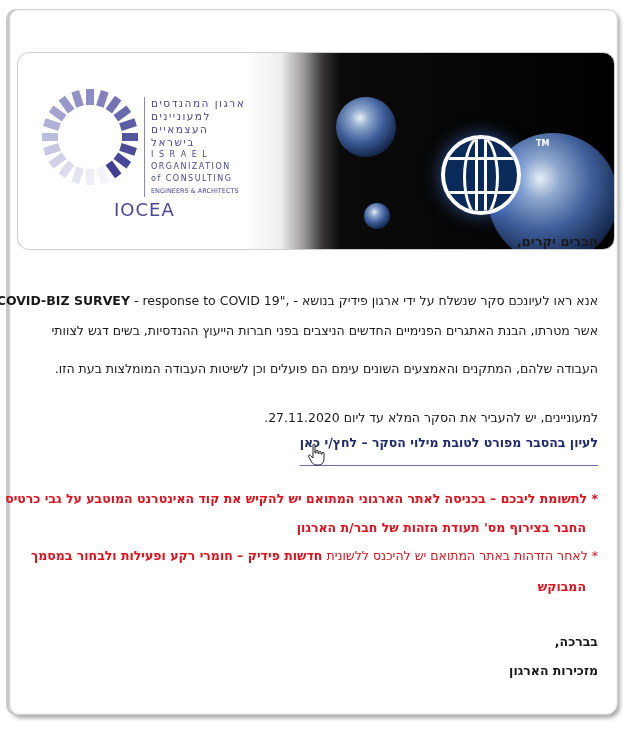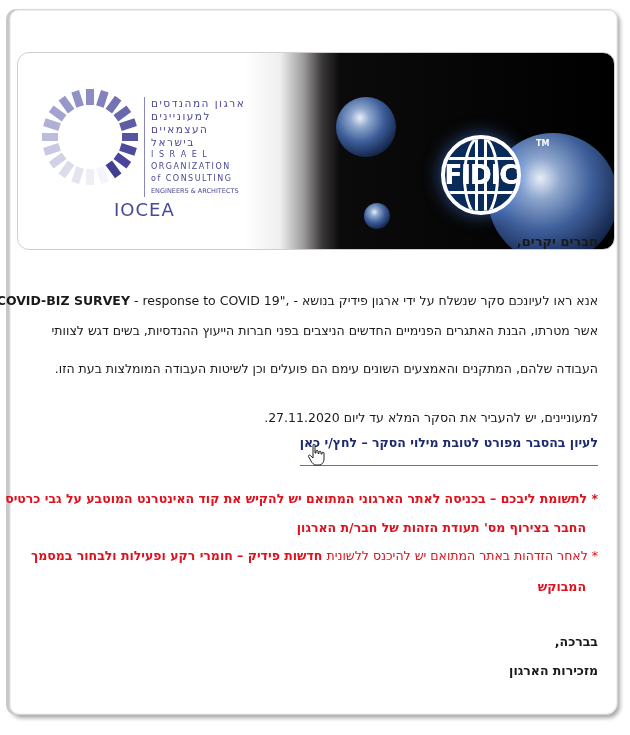--- a/index.html
+++ b/index.html
@@ -115,21 +115,20 @@
   <div class="virus" style="left:318px;top:44px;width:60px;height:60px;"></div>
   <div class="virus" style="left:346px;top:150px;width:26px;height:26px;"></div>
   <div class="virus" style="left:470px;top:80px;width:130px;height:130px;"></div>
 
   <div class="fidic">
     <div class="meridian" style="left:18px;top:-4px;width:36px;height:84px;"></div>
     <div class="meridian" style="left:30px;top:-4px;width:12px;height:84px;border-radius:0;border-width:0 3px 0 3px;"></div>
     <div style="position:absolute;left:0;top:18px;width:100%;height:3px;background:#fff;"></div>
     <div style="position:absolute;left:0;top:52px;width:100%;height:3px;background:#fff;"></div>
   </div>
-  <div class="fidic-label">FIDIC</div>
   <div class="tm">TM</div>
 </div>
 
 <div class="content">
   <div class="line greeting">חברים יקרים,</div>
 
   <div class="line p1">
     <span>אנא ראו לעיונכם סקר שנשלח על ידי ארגון פידיק בנושא - </span><span class="ltr"><span class="bold">COVID-BIZ SURVEY</span><span> - response to COVID 19</span><span>",</span></span>
   </div>
   <div class="line p2">אשר מטרתו, הבנת האתגרים הפנימיים החדשים הניצבים בפני חברות הייעוץ ההנדסיות, בשים דגש לצוותי</div>

